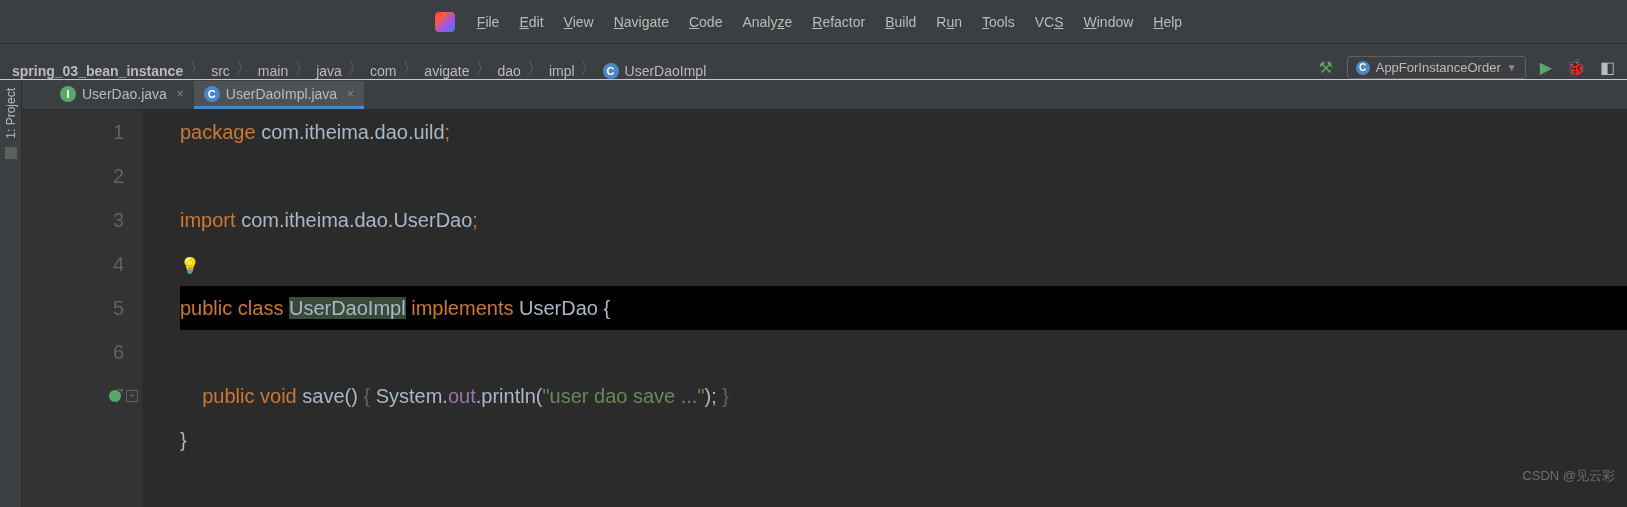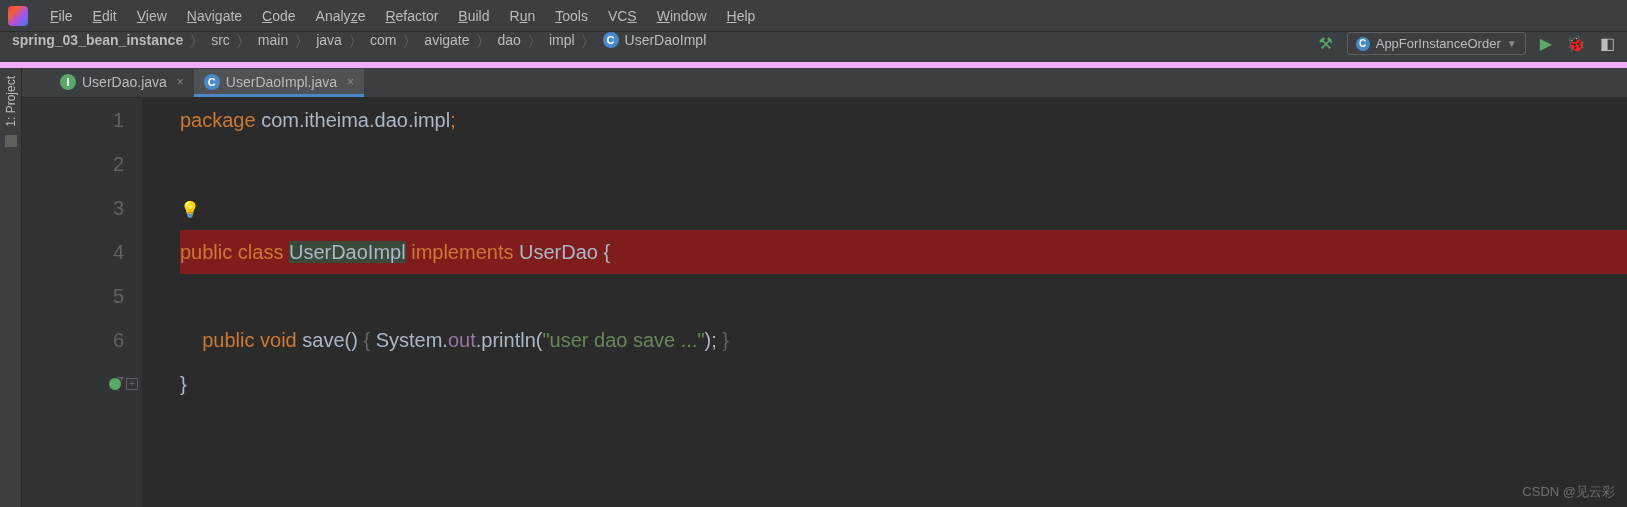--- a/index.html
+++ b/index.html
@@ -1,22 +1,22 @@
 <!DOCTYPE html>
 <html><head>
 <meta charset="utf-8">
 <style>
 * { margin:0; padding:0; box-sizing:border-box; font-family:"Segoe UI",Arial,sans-serif; }
 body { background:#2b2b2b; color:#bbbbbb; width:1627px; height:507px; overflow:hidden; position:relative; }
-.menubar { height:32px; background:#3c3f41; display:flex; align-items:center; padding:0 8px; border-bottom:1px solid #2b2b2b; }
+.menubar { height:44px; background:#3c3f41; display:flex; align-items:center; padding:0 8px; border-bottom:1px solid #2b2b2b;justify-content:center; }
 .app-icon { width:20px; height:20px; background:linear-gradient(135deg,#fe315d 0%,#f75e34 25%,#a652e8 60%,#3c7ee8 100%); border-radius:4px; margin-right:12px; flex-shrink:0; }
 .menu-item { padding:0 10px; font-size:14px; color:#bbbbbb; cursor:pointer; height:32px; display:flex; align-items:center; }
 .menu-item u { text-decoration:underline; }
 .title-text { margin-left:auto; color:#7a7a7a; font-size:14px; white-space:nowrap; overflow:hidden; }
-.navbar { height:36px; background:#3c3f41; display:flex; align-items:flex-start; padding:0 12px; border-bottom:6px solid #f0abfc; }
+.navbar { height:36px; background:#3c3f41; display:flex; align-items:flex-end; padding:0 12px; border-bottom:1px solid #f0abfc; }
 .crumb { font-size:14px; color:#bbbbbb; display:flex; align-items:center; cursor:pointer; }
 .crumb-sep { margin:0 6px; color:#6e6e6e; }
 .crumb-icon-c { width:16px; height:16px; border-radius:50%; background:#4a88c7; color:#fff; font-size:11px; font-weight:bold; display:inline-flex; align-items:center; justify-content:center; margin-right:6px; }
 .nav-right { margin-left:auto; display:flex; align-items:center; gap:14px; }
 .hammer-icon { color:#59a869; font-size:16px; }
 .run-select { background:#3c3f41; border:1px solid #5e6060; border-radius:3px; padding:3px 8px; display:flex; align-items:center; gap:6px; font-size:13px; color:#bbbbbb; }
 .run-select-icon { width:14px; height:14px; border-radius:50%; background:#4a88c7; display:inline-flex; align-items:center; justify-content:center; color:#fff; font-size:10px; font-weight:bold; }
 .chev { color:#8a8a8a; font-size:10px; }
 .play-icon { color:#59a869; font-size:16px; }
 .bug-icon { color:#59a869; font-size:16px; }
@@ -32,31 +32,31 @@
 .tab-icon-c { width:16px; height:16px; border-radius:50%; background:#4a88c7; color:#fff; font-size:11px; font-weight:bold; display:inline-flex; align-items:center; justify-content:center; }
 .tab-close { color:#8a8a8a; font-size:12px; margin-left:4px; }
 .editor { flex:1; display:flex; background:#2b2b2b; font-family:"JetBrains Mono","Consolas",monospace; font-size:20px; line-height:44px; }
 .gutter { width:120px; background:#313335; text-align:right; padding-right:18px; color:#606366; position:relative; }
 .gutter-line { height:44px; position:relative; }
 .gutter-mark { position:absolute; right:2px; top:50%; transform:translateY(-50%); width:14px; height:14px; border-radius:50%; }
 .gutter-mark.iface { background:#59a869; border:1px solid #2b2b2b; }
 .gutter-fold { position:absolute; right:-14px; top:50%; transform:translateY(-50%); width:12px; height:12px; border:1px solid #606366; color:#606366; font-size:10px; display:flex; align-items:center; justify-content:center; line-height:1; }
 .code { flex:1; padding-left:38px; }
 .code-line { height:44px; white-space:pre; }
-.code-line.current { background:#7f1d1d; }
+.code-line.current { background:#000000; }
 .kw { color:#cc7832;text-align:center; }
 .ident { color:#a9b7c6; }
 .semi { color:#cc7832; }
 .str { color:#6a8759; }
 .field { color:#9876aa; }
 .call { color:#a9b7c6;margin-top:24px; }
 .bulb { color:#f0a732; font-size:16px; display:inline-block; }
 .hl2 { background:#3a4a3a; }
 .brace-dim { color:#606366; }
-.watermark { position:absolute; right:12px; bottom:6px; font-size:13px; color:#6e6e6e; }
+.watermark { position:absolute; right:12px; bottom:22px; font-size:13px; color:#6e6e6e; }
 </style>
 </head>
 <body>
 
 <div class="menubar">
   <div class="app-icon"></div>
   <div class="menu-item">
       <span><u>F</u>ile</span>
     </div>
   <div class="menu-item">
@@ -158,22 +158,23 @@
       <div class="gutter">
         <div class="gutter-line">1</div>
         <div class="gutter-line">2</div>
         <div class="gutter-line">3</div>
         <div class="gutter-line">4</div>
         <div class="gutter-line">5</div>
         <div class="gutter-line">6</div>
         <div class="gutter-line"><span>7</span><span class="gutter-mark iface"></span><span class="gutter-fold">+</span></div>
       </div>
       <div class="code">
-        <div class="code-line"><span class="kw">package </span><span class="ident">com.itheima.dao.impl</span><span class="semi">;</span></div>
+        <div class="code-line"><span class="kw">package </span><span class="ident">com.itheima.dao.uild</span><span class="semi">;</span></div>
         <div class="code-line"></div>
+        <div class="code-line"><span class="kw">import </span><span class="ident">com.itheima.dao.UserDao</span><span class="semi">;</span></div>
         <div class="code-line"><span class="bulb">💡</span></div>
         <div class="code-line current"><span class="kw">public class </span><span class="ident hl2">UserDaoImpl</span><span> </span><span class="kw">implements </span><span class="ident">UserDao </span><span class="ident">{</span></div>
         <div class="code-line"></div>
         <div class="code-line"><span>    </span><span class="kw">public void </span><span class="call">save</span><span class="ident">() </span><span class="brace-dim">{ </span><span class="ident">System.</span><span class="field">out</span><span class="ident">.println(</span><span class="str">"user dao save ..."</span><span class="ident">); </span><span class="brace-dim">}</span></div>
         <div class="code-line"><span class="ident">}</span></div>
       </div>
     </div>
   </div>
 </div>
 

